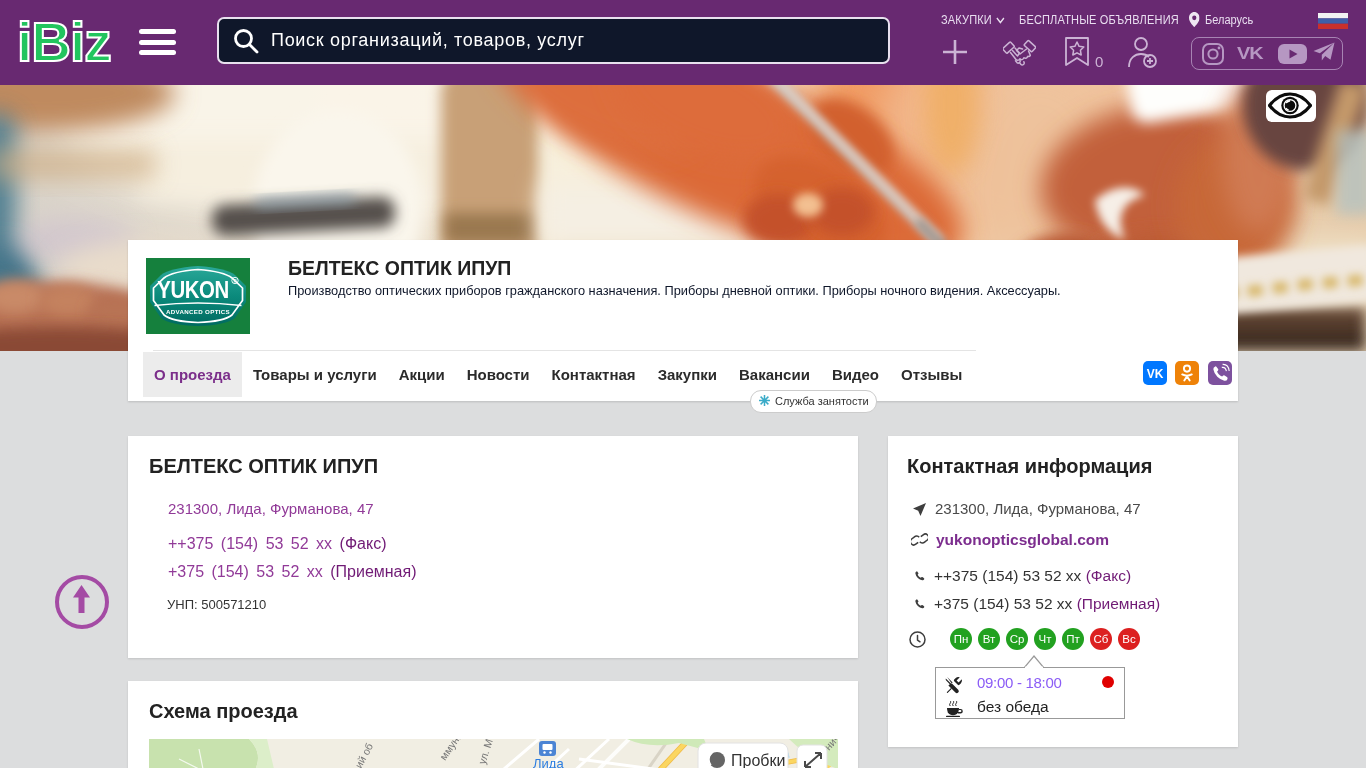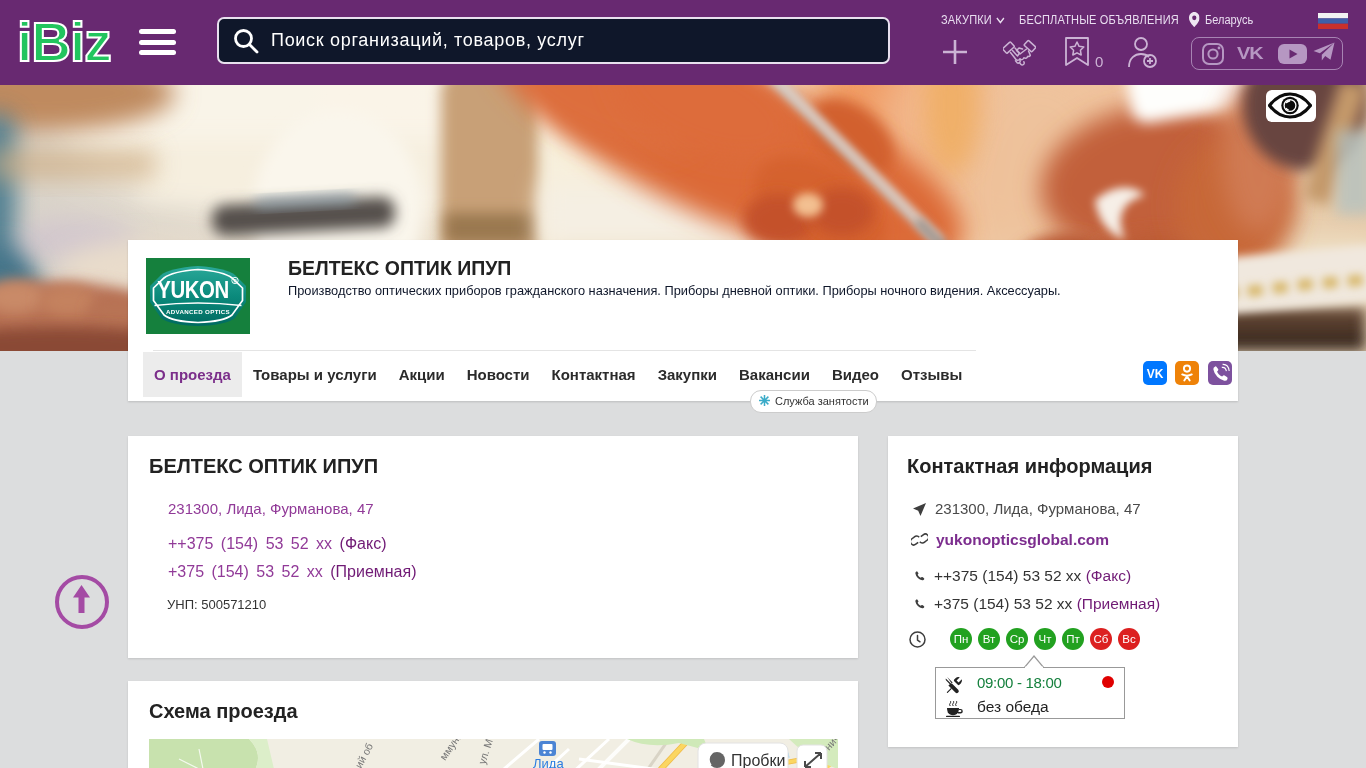--- a/index.html
+++ b/index.html
@@ -368,21 +368,21 @@
     <div id="days" style="position:absolute;left:62px;top:192px;">
       <span class="day g">Пн</span><span class="day g">Вт</span><span class="day g">Ср</span><span class="day g">Чт</span><span class="day g">Пт</span><span class="day r">Сб</span><span class="day r">Вс</span>
     </div>
     <div id="hours">
       <svg style="position:absolute;left:9px;top:8px;" width="18" height="18" viewBox="0 0 18 18">
           <g fill="#222">
             <path d="M2.2 1 L7.6 6.4 L6.2 7.8 L0.8 2.4 Q0.4 3.6 1.2 4.6 L4.8 8.2 L3.4 9.6 L10.4 16.6 Q11.8 18 13.2 16.6 Q14.6 15.2 13.2 13.8 L6.2 6.8 Z"></path>
             <path d="M16.8 3.2 L13.6 6.4 L11.6 4.4 L14.8 1.2 Q12.4 0.4 10.8 2 L9.2 3.6 Q8.4 4.4 9.2 5.2 L12.8 8.8 Q13.6 9.6 14.4 8.8 L16 7.2 Q17.6 5.6 16.8 3.2 Z M2 16 L6 12 L6.8 12.8 L2.8 16.8 Q2.4 17.2 2 16.8 Q1.6 16.4 2 16 Z"></path>
           </g>
         </svg>
-      <span style="position:absolute;left:41px;top:6px;font-size:15px;color:#15803d;letter-spacing:-0.3px;">09:00 - 18:00</span>
+      <span style="position:absolute;left:41px;top:6px;font-size:15px;color:#8b5cf6;letter-spacing:-0.3px;">09:00 - 18:00</span>
       <span style="position:absolute;left:166px;top:8px;width:12px;height:12px;border-radius:50%;background:#e00000;"></span>
       <svg style="position:absolute;left:9px;top:32px;" width="19" height="17" viewBox="0 0 19 17">
           <g fill="#222">
             <path d="M2 8 H14 Q14 13 11 14.5 Q9.5 15.2 8 15.2 Q6.5 15.2 5 14.5 Q2 13 2 8 Z"></path>
             <path d="M14 9 h1.6 a2.2 2.2 0 0 1 0 4.4 L13 13.4 V12 h2.4 a1 1 0 0 0 0 -2 H14 Z"></path>
             <rect x="1" y="15.8" width="14" height="1.2" rx="0.6"></rect>
             <path d="M5.2 6 Q4 4.5 5.2 3.2 Q6 2.4 5.6 1.2 M8.2 6 Q7 4.5 8.2 3.2 Q9 2.4 8.6 1.2 M11.2 6 Q10 4.5 11.2 3.2 Q12 2.4 11.6 1.2" stroke="#222" stroke-width="1" fill="none"></path>
           </g>
         </svg>
       <span style="position:absolute;left:41px;top:30px;font-size:15.5px;color:#222;">без обеда</span>

